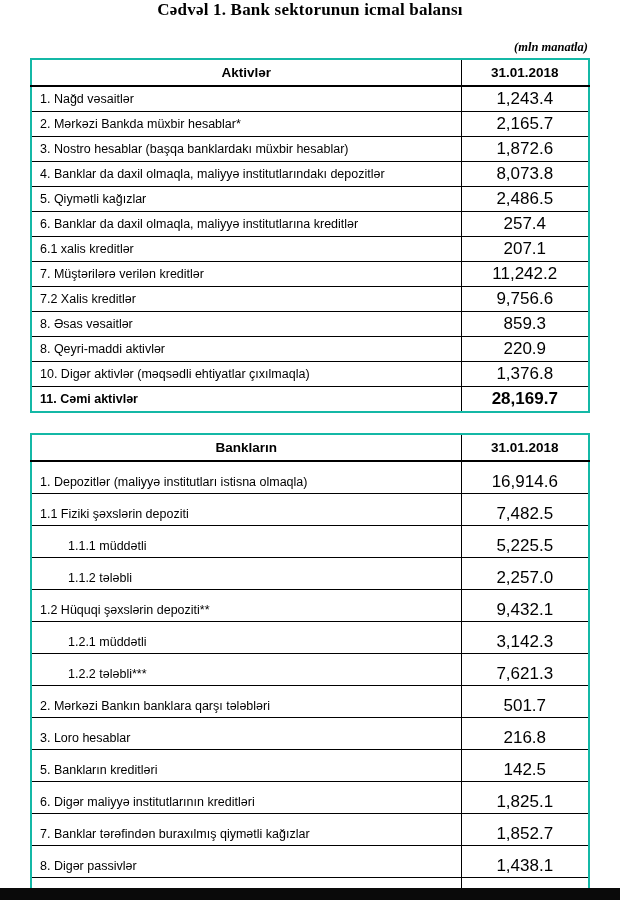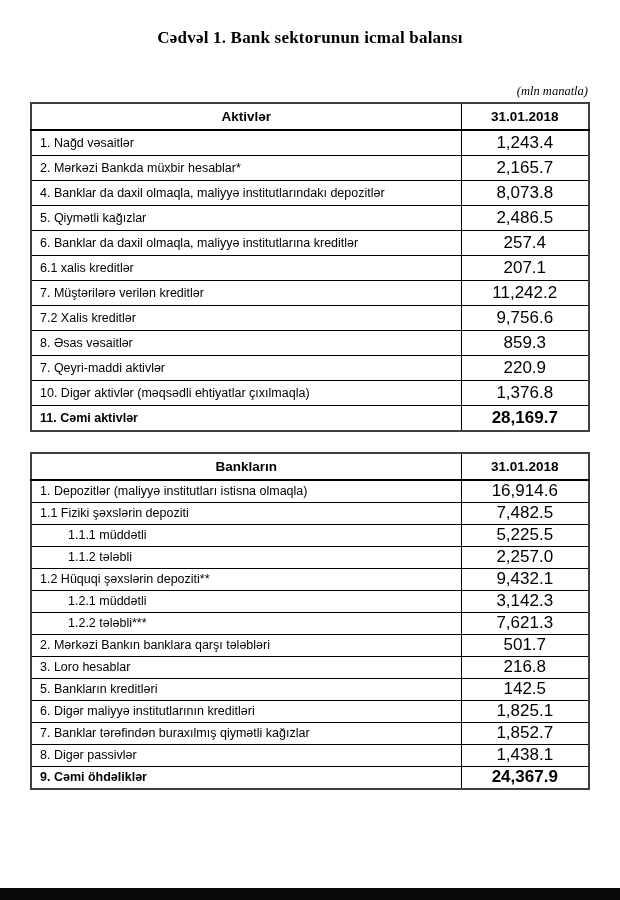--- a/index.html
+++ b/index.html
@@ -15,39 +15,38 @@
     width: 620px; height: 900px;
     background: #fff;
     overflow: hidden;
   }
   .title {
     font-family: "Liberation Serif", serif;
     font-size: 17px;
     font-weight: 700;
     text-align: center;
     margin: 0;
-    padding-top: 28px;
     letter-spacing: 0.2px;
   }
   .unit-note {
     font-family: "Liberation Serif", serif;
     font-style: italic;
-    font-weight: 400;
+    font-weight: 700;
     font-size: 12.5px;
     text-align: right;
-    margin: 36px 32px 3px 0;
+    margin: 20px 32px 3px 0;
   }
   table.balance {
     border-collapse: collapse;
     width: 558px;
     margin-left: 30px;
     table-layout: fixed;
   }
   table.balance th, table.balance td { border: 1px solid #000; }
-  table.balance { border: 2px solid #404040; }
+  table.balance { border: 2px solid #14b8a6; }
   table.balance thead th {
     border-bottom: 2px solid #000;
     font-size: 13.5px;
     font-weight: 700;
     text-align: center;
     padding: 5px 6px;
   }
   col.label-col { width: 430px; }
   col.value-col { width: 128px; }
   td.label-cell {
@@ -55,21 +54,21 @@
     font-size: 12.5px;
     line-height: 16px;
     overflow-wrap: break-word;
   }
   td.value-cell {
     text-align: center;
     font-size: 17px;
     line-height: 16px;
     padding: 4px 4px;
   }
-  table.t2 td.label-cell, table.t2 td.value-cell { padding-top: 2px; padding-bottom: 3px; }
+  table.t2 td.label-cell, table.t2 td.value-cell { padding-top: 12px; padding-bottom: 3px; }
   tr.bold-row td { font-weight: 700; }
   td.indent-1 { padding-left: 36px; }
   .table-gap { height: 20px; }
   .bottom-bar {
     position: absolute;
     left: 0; bottom: 0;
     width: 620px; height: 12px;
     background: #0a0a0a;
   }
 </style>
@@ -96,20 +95,24 @@
     <tbody>
         <tr>
           <td class="label-cell">1. Nağd vəsaitlər</td>
           <td class="value-cell">1,243.4</td>
         </tr>
         <tr>
           <td class="label-cell">2. Mərkəzi Bankda müxbir hesablar*</td>
           <td class="value-cell">2,165.7</td>
         </tr>
         <tr>
+          <td class="label-cell">3. Nostro hesablar (başqa banklardakı müxbir hesablar)</td>
+          <td class="value-cell">1,872.6</td>
+        </tr>
+        <tr>
           <td class="label-cell">4. Banklar da daxil olmaqla, maliyyə institutlarındakı depozitlər</td>
           <td class="value-cell">8,073.8</td>
         </tr>
         <tr>
           <td class="label-cell">5. Qiymətli kağızlar</td>
           <td class="value-cell">2,486.5</td>
         </tr>
         <tr>
           <td class="label-cell">6. Banklar da daxil olmaqla, maliyyə institutlarına kreditlər</td>
           <td class="value-cell">257.4</td>
@@ -124,21 +127,21 @@
         </tr>
         <tr>
           <td class="label-cell">7.2 Xalis kreditlər</td>
           <td class="value-cell">9,756.6</td>
         </tr>
         <tr>
           <td class="label-cell">8. Əsas vəsaitlər</td>
           <td class="value-cell">859.3</td>
         </tr>
         <tr>
-          <td class="label-cell">7. Qeyri-maddi aktivlər</td>
+          <td class="label-cell">8. Qeyri-maddi aktivlər</td>
           <td class="value-cell">220.9</td>
         </tr>
         <tr>
           <td class="label-cell">10. Digər aktivlər (məqsədli ehtiyatlar çıxılmaqla)</td>
           <td class="value-cell">1,376.8</td>
         </tr>
         <tr class="bold-row">
           <td class="label-cell">11. Cəmi aktivlər</td>
           <td class="value-cell">28,169.7</td>
         </tr>

